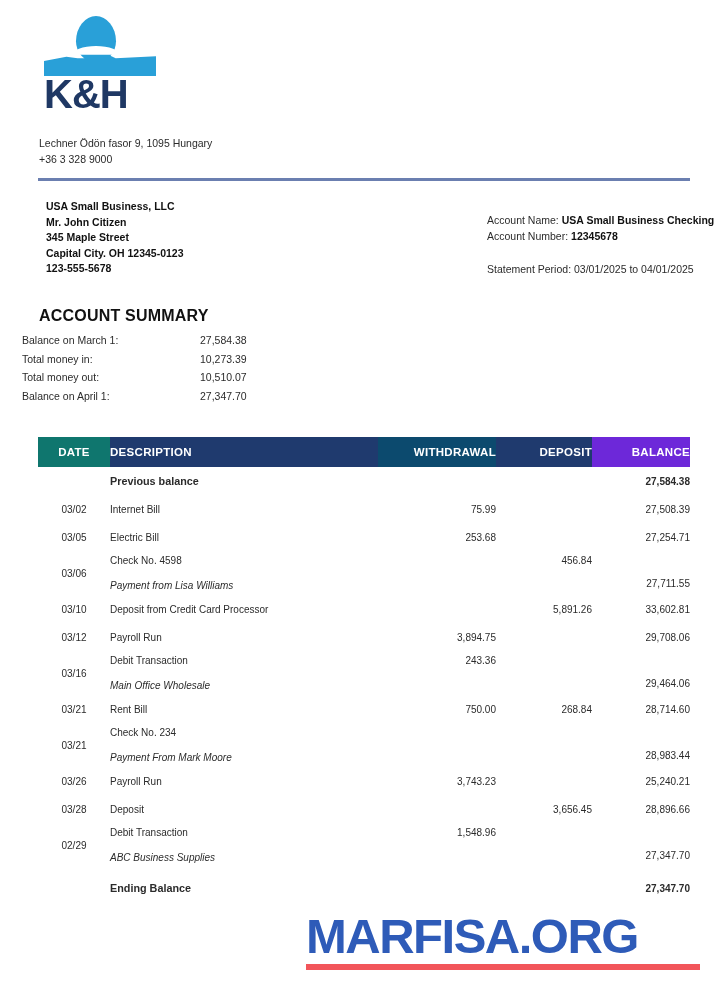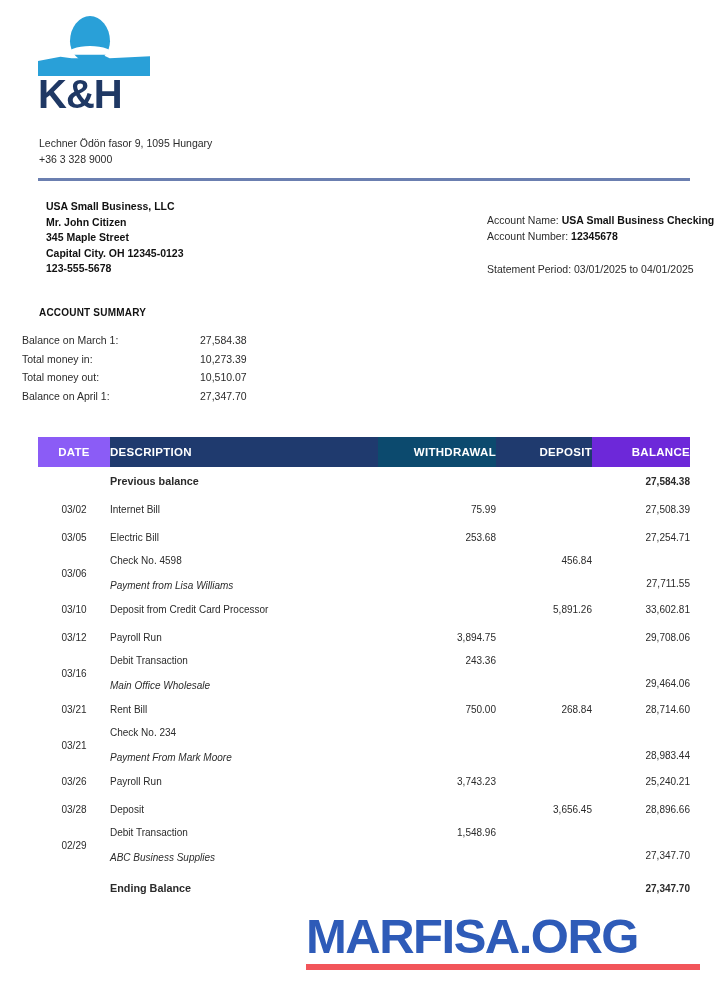--- a/index.html
+++ b/index.html
@@ -10,21 +10,21 @@
     background: #ffffff;
     font-family: "Liberation Sans", sans-serif;
     color: #1a1a1a;
     position: relative;
     overflow: hidden;
   }
 
   .page { position: relative; width: 720px; height: 1000px; padding: 0; }
 
   
-  .logo-block { position: absolute; left: 38px; top: 14px; width: 130px; height: 106px; }
+  .logo-block { position: absolute; left: 44px; top: 14px; width: 130px; height: 106px; }
   .logo-mark { position: relative; width: 112px; height: 62px; }
   .logo-head {
     position: absolute; left: 32px; top: 2px;
     width: 40px; height: 46px;
     background: #29A0D8;
     border-radius: 50% 50% 48% 48% / 55% 55% 45% 45%;
   }
   .logo-wave {
     position: absolute; left: 0px; top: 38px; width: 112px; height: 24px;
     background: #29A0D8;
@@ -67,21 +67,21 @@
     position: absolute; left: 452px; top: 212px;
     font-size: 10.5px; line-height: 16px; color: #2b2b2b; margin-left: 35px;
   }
   .account-info .lbl { font-weight: normal; }
   .account-info .val { font-weight: bold; color: #111; }
   .account-info .period { margin-top: 17px; }
 
   
   .summary-title {
     position: absolute; left: 39px; top: 307px;
-    font-size: 10px; font-weight: bold; letter-spacing: 0.2px; color: #111;
+    font-size: 16px; font-weight: bold; letter-spacing: 0.2px; color: #111;
   }
   .summary-table {
     position: absolute; left: 22px; top: 333px;
     font-size: 10.5px; color: #2b2b2b;
     border-collapse: collapse;
   }
   .summary-table td { padding: 0 0 4.5px 0; line-height: 14px; }
   .summary-table td.k { width: 178px; }
   .summary-table td.v { width: 110px; }
 
@@ -212,21 +212,21 @@
         <td class="k">Balance on April 1:</td>
         <td class="v">27,347.70</td>
       </tr>
     </tbody>
   </table>
 
   <div class="txn-wrap">
     <table class="txn">
       <thead>
         <tr>
-          <th class="c-date" style="background: #8b5cf6;">DATE</th>
+          <th class="c-date" style="background: #0f766e;">DATE</th>
           <th class="c-desc" style="background: rgb(31, 58, 110);">DESCRIPTION</th>
           <th class="c-with" style="background: #0c4a6e;">WITHDRAWAL</th>
           <th class="c-dep" style="background: rgb(31, 58, 110);">DEPOSIT</th>
           <th class="c-bal" style="background: #6d28d9;">BALANCE</th>
         </tr>
       </thead>
       <tbody>
           <tr class="r-single r-bold">
             <td class="d-date"></td>
             <td class="d-desc">

